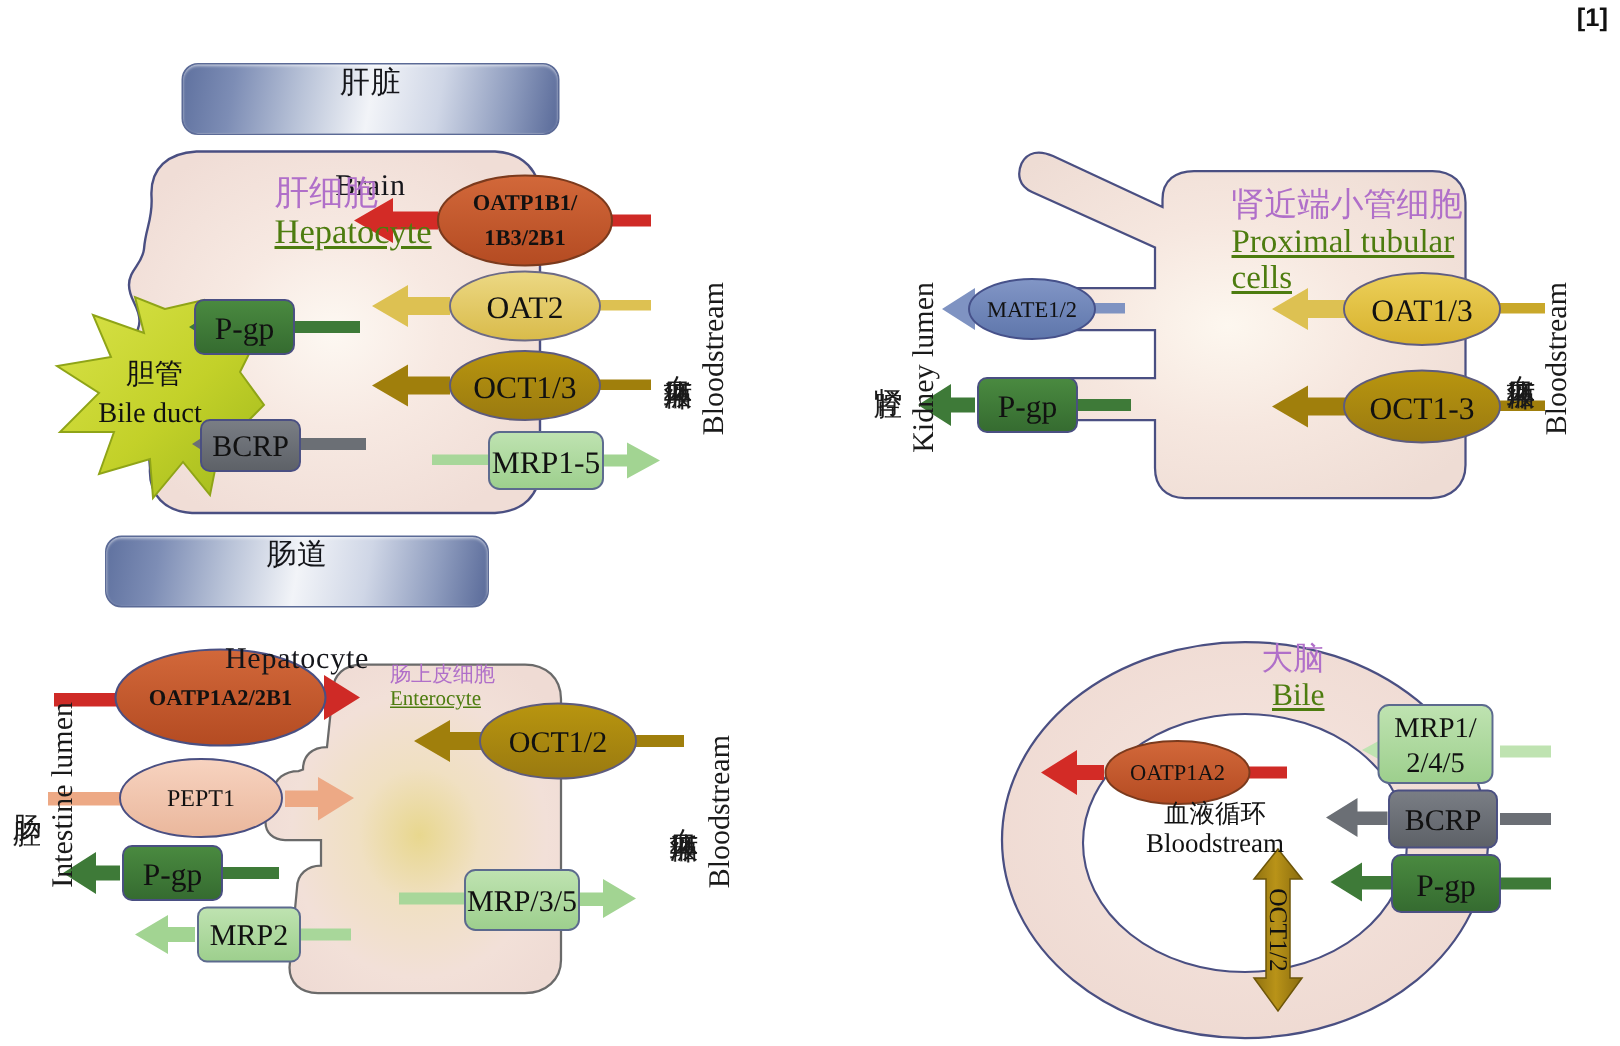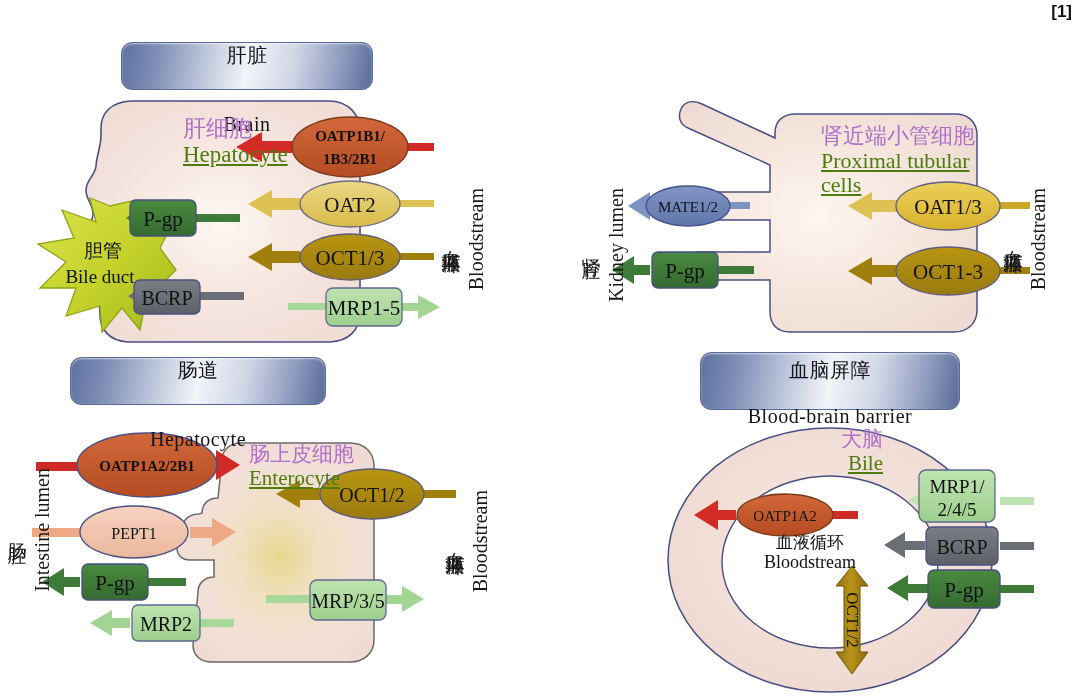--- a/index.html
+++ b/index.html
@@ -321,37 +321,33 @@
 
   <div class="banner" style="left:121px;top:42px;width:250px;height:46px;">
     <span><span>肝脏</span>&nbsp;<span>Brain</span></span>
   </div>
 
 
   <div class="banner" style="left:70px;top:357px;width:254px;height:46px;">
     <span><span>肠道</span>&nbsp;<span>Hepatocyte</span></span>
   </div>
 
-  <div class="banner" style="left:700px;top:352px;width:258px;height:56px;flex-direction:column;">
-    <span>血脑屏障</span>
-    <span>Blood-brain barrier</span>
-  </div>
 
   <div class="celllabel" style="left:148px;top:116px;font-size:23px;">
     <span class="cn">肝细胞</span><br>
     <span class="en">Hepatocyte</span>
   </div>
 
   <div class="celllabel" style="left:786px;top:124px;font-size:22px;">
     <span class="cn">肾近端小管细胞</span><br>
     <span class="en">Proximal tubular</span><br>
     <span class="en">cells</span>
   </div>
 
-  <div class="celllabel" style="left:214px;top:443px;font-size:21px;">
+  <div class="celllabel" style="left:225px;top:443px;font-size:14px;">
     <span class="cn">肠上皮细胞</span><br>
     <span class="en">Enterocyte</span>
   </div>
 
   <div class="celllabel" style="left:806px;top:428px;font-size:21px;text-align:right;">
     <span class="cn">大脑</span><br>
     <span class="en">Bile</span>
   </div>
 
   <div class="bloodstream-inner" style="left:735px;top:532px;width:150px;">

